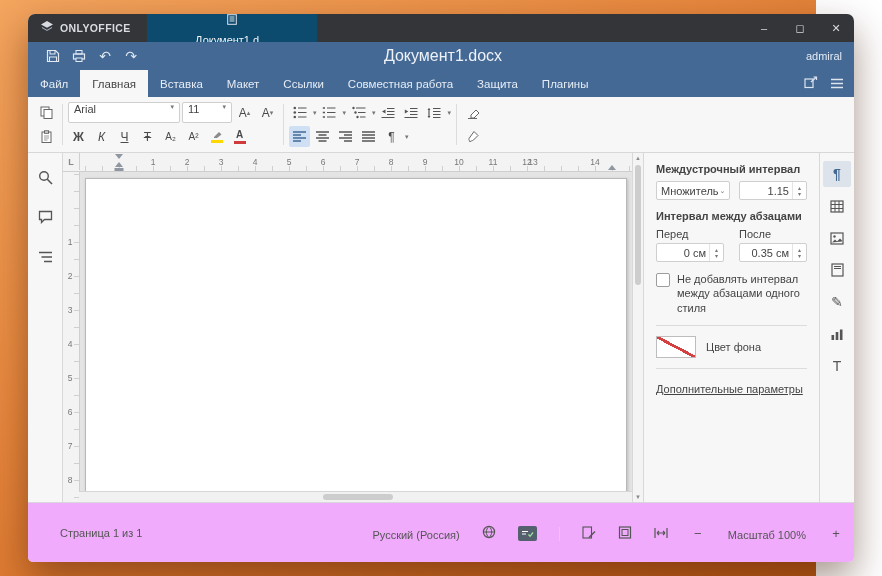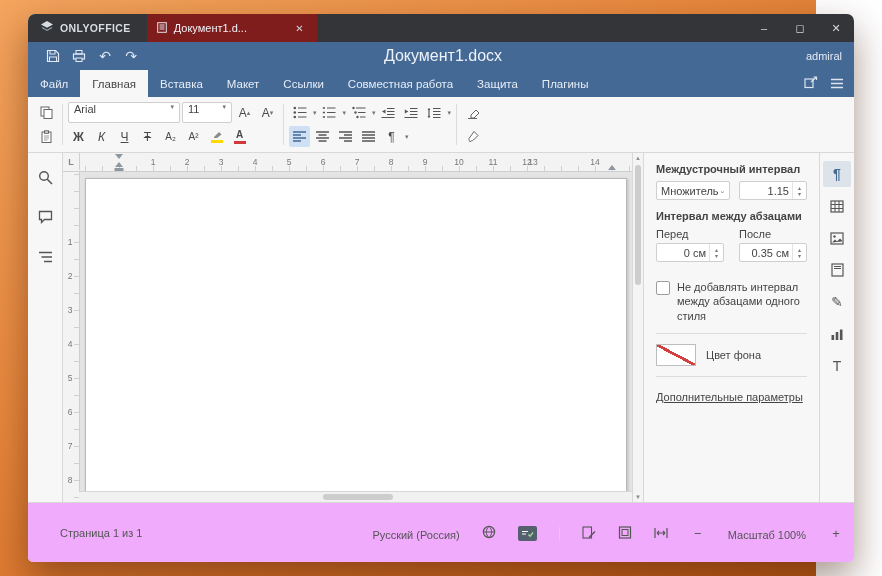--- a/index.html
+++ b/index.html
@@ -8,21 +8,21 @@
     background:linear-gradient(150deg,#f4a55e 0%,#e8893f 38%,#d9752c 62%,#bb5a16 100%);}
   .window{position:absolute;left:28px;top:14px;width:826px;height:548px;
     border-radius:7px 7px 5px 5px;overflow:hidden;display:flex;flex-direction:column;
     background:#f7f7f7;box-shadow:0 16px 38px rgba(60,20,0,.45);}
 
   
   .titlebar{height:28px;background:#333538;display:flex;align-items:stretch;color:#dfe3e8;flex:none;}
   .brand{display:flex;align-items:center;gap:6px;padding:0 16px 0 12px;}
   .brand-label{font-size:10.5px;font-weight:bold;letter-spacing:.4px;color:#d9dde2;}
   .doc-tab{display:flex;align-items:center;gap:7px;padding:0 10px;min-width:150px;
-    background:#7f1d1d;color:#f0f3f7;font-size:11px;}
+    background:#0c4a6e;color:#f0f3f7;font-size:11px;flex-direction:column;}
   .doc-tab .tab-close{margin-left:auto;font-size:10px;color:#c8cfda;padding:1px 3px;}
   .win-controls{margin-left:auto;display:flex;align-items:stretch;}
   .win-btn{width:36px;display:flex;align-items:center;justify-content:center;
     font-size:11px;color:#d6d9dd;}
 
   
   .bluebar{height:28px;background:#446995;display:flex;align-items:center;
     padding:0 12px;position:relative;flex:none;}
   .blue-btn{width:26px;height:22px;display:flex;align-items:center;justify-content:center;
     border-radius:2px;color:#dfe7f3;font-size:14px;line-height:1;}
@@ -120,21 +120,21 @@
     padding:10px 12px;box-sizing:border-box;font-size:11px;color:#444;overflow:hidden;}
   .rp-header{font-weight:bold;color:#444;margin-bottom:6px;}
   .rp-row{display:flex;justify-content:space-between;align-items:center;margin-bottom:10px;}
   .combo-sm{display:flex;align-items:center;justify-content:space-between;background:#fff;
     border:1px solid #cfcfcf;border-radius:2px;height:19px;padding:0 4px;width:74px;box-sizing:border-box;}
   .spin{display:flex;align-items:stretch;background:#fff;border:1px solid #cfcfcf;
     border-radius:2px;height:19px;width:68px;box-sizing:border-box;}
   .spin .val{flex:1;display:flex;align-items:center;justify-content:flex-end;padding:0 3px;}
   .spin .arrows{width:13px;display:flex;flex-direction:column;align-items:center;justify-content:center;
     border-left:1px solid #e4e4e4;font-size:6px;line-height:6px;color:#777;}
-  .rp-cols{display:flex;justify-content:space-between;margin-bottom:18px;}
+  .rp-cols{display:flex;justify-content:space-between;margin-bottom:10px;}
   .rp-col{display:flex;flex-direction:column;gap:3px;}
   .rp-check{display:flex;gap:7px;margin:2px 0 4px 0;line-height:1.3;}
   .checkbox{width:12px;height:12px;background:#fff;border:1px solid #9c9c9c;border-radius:2px;
     flex:none;margin-top:1px;}
   .rp-hr{border:none;border-top:1px solid #dcdcdc;margin:10px 0;}
   .color-row{display:flex;align-items:center;gap:10px;}
   .swatch{width:38px;height:20px;background:#fff;border:1px solid #bdbdbd;position:relative;overflow:hidden;}
   .swatch::after{content:"";position:absolute;inset:0;
     background:linear-gradient(to top right,transparent 46%,#d43f3f 46%,#d43f3f 54%,transparent 54%);}
   .rp-link{margin-top:14px;color:#444;text-decoration:underline;cursor:pointer;}

